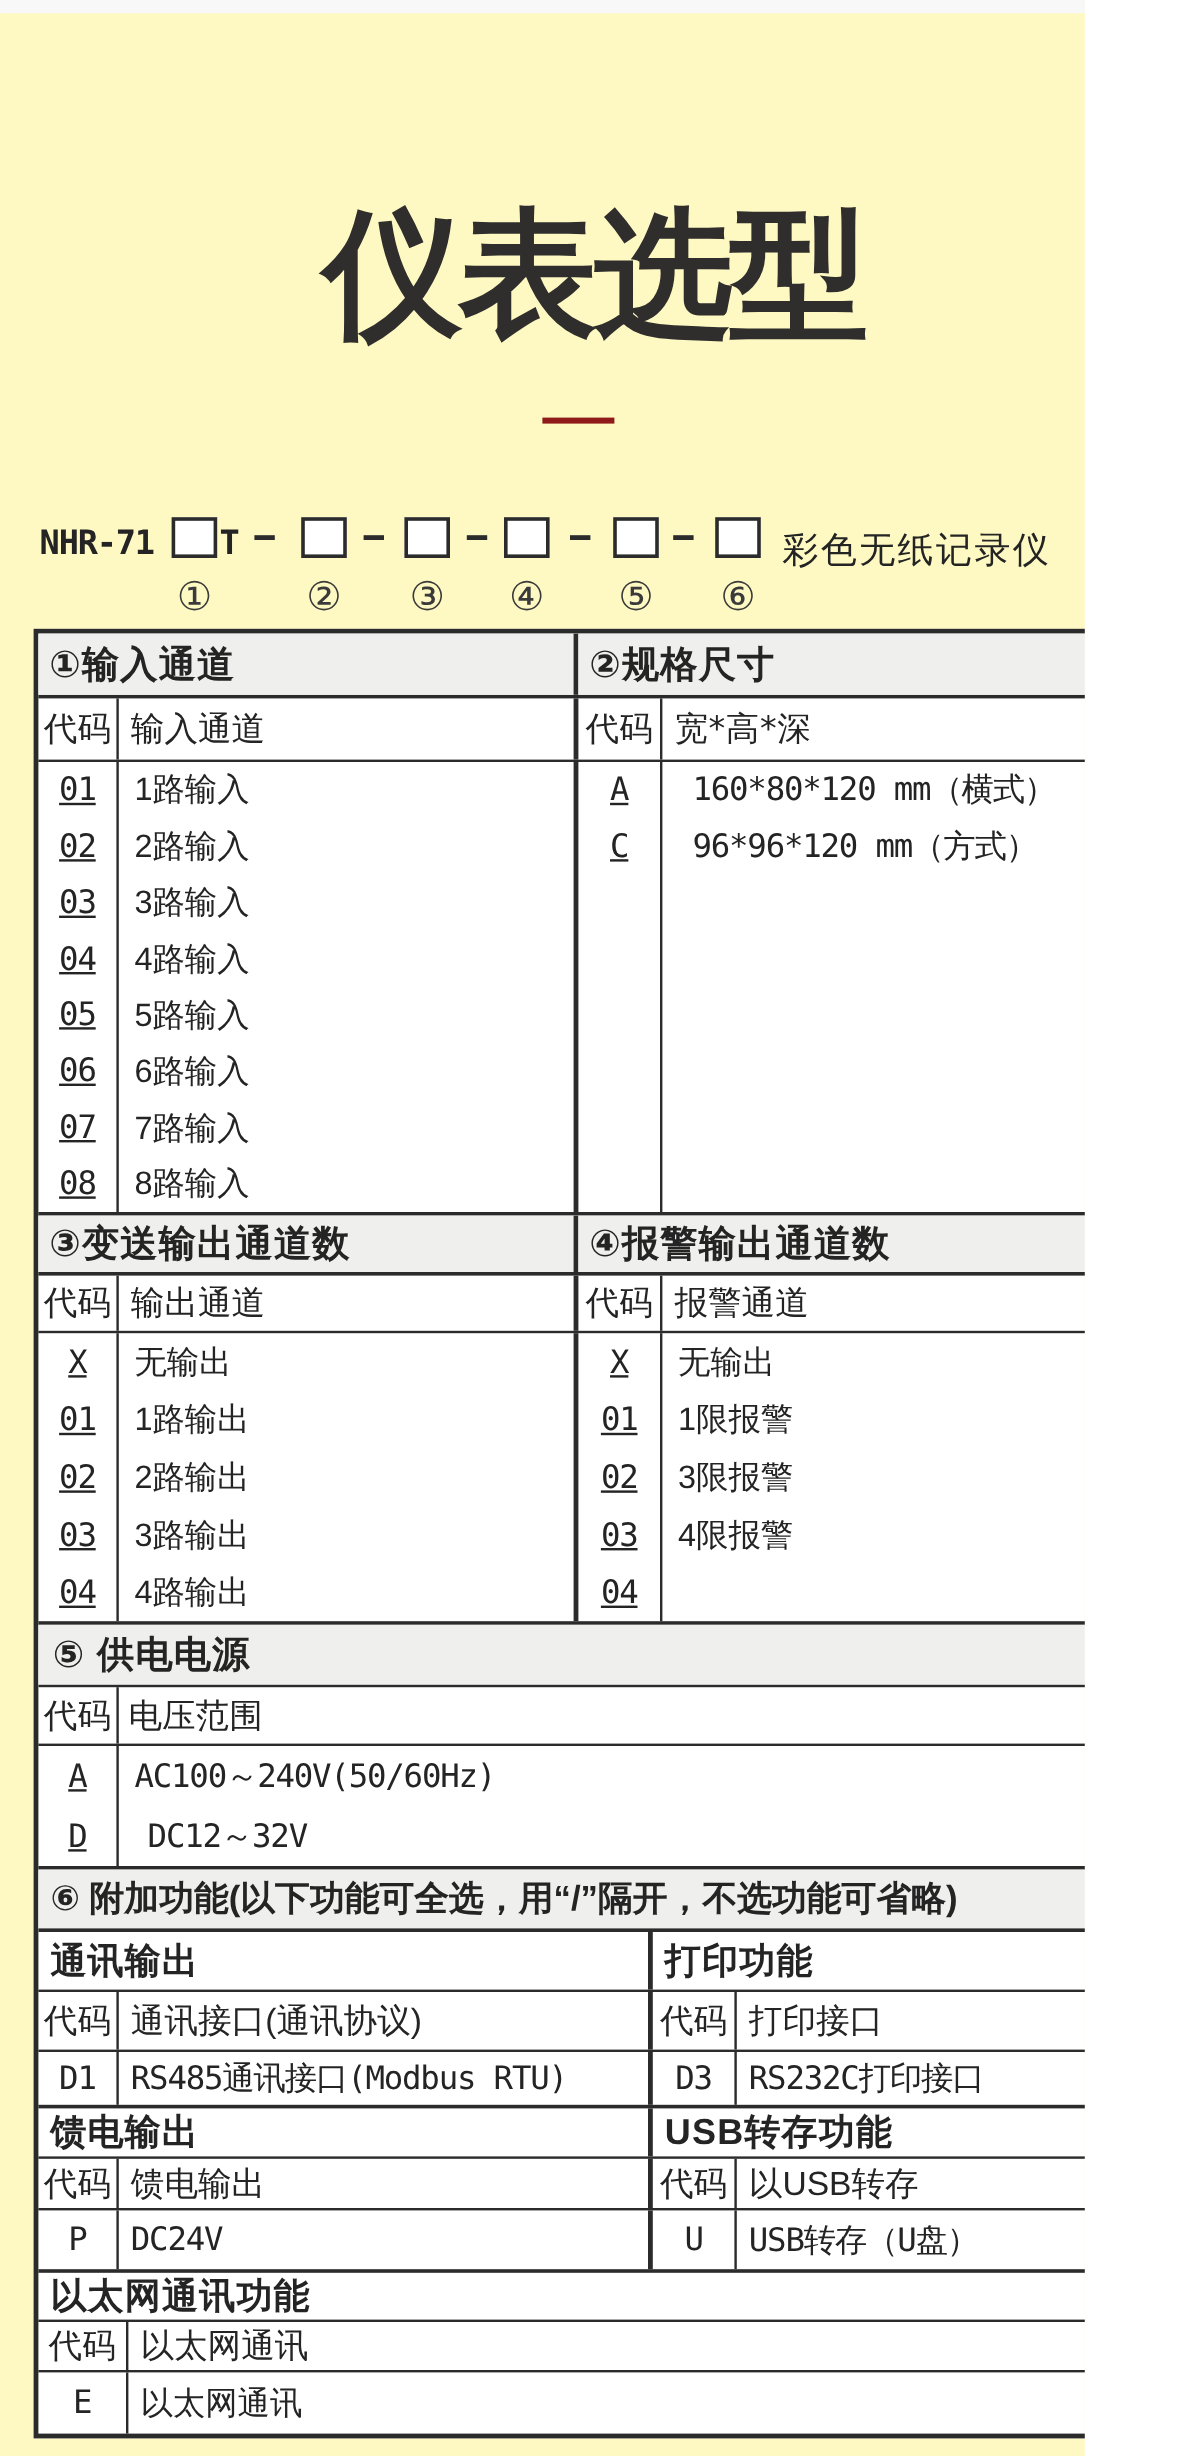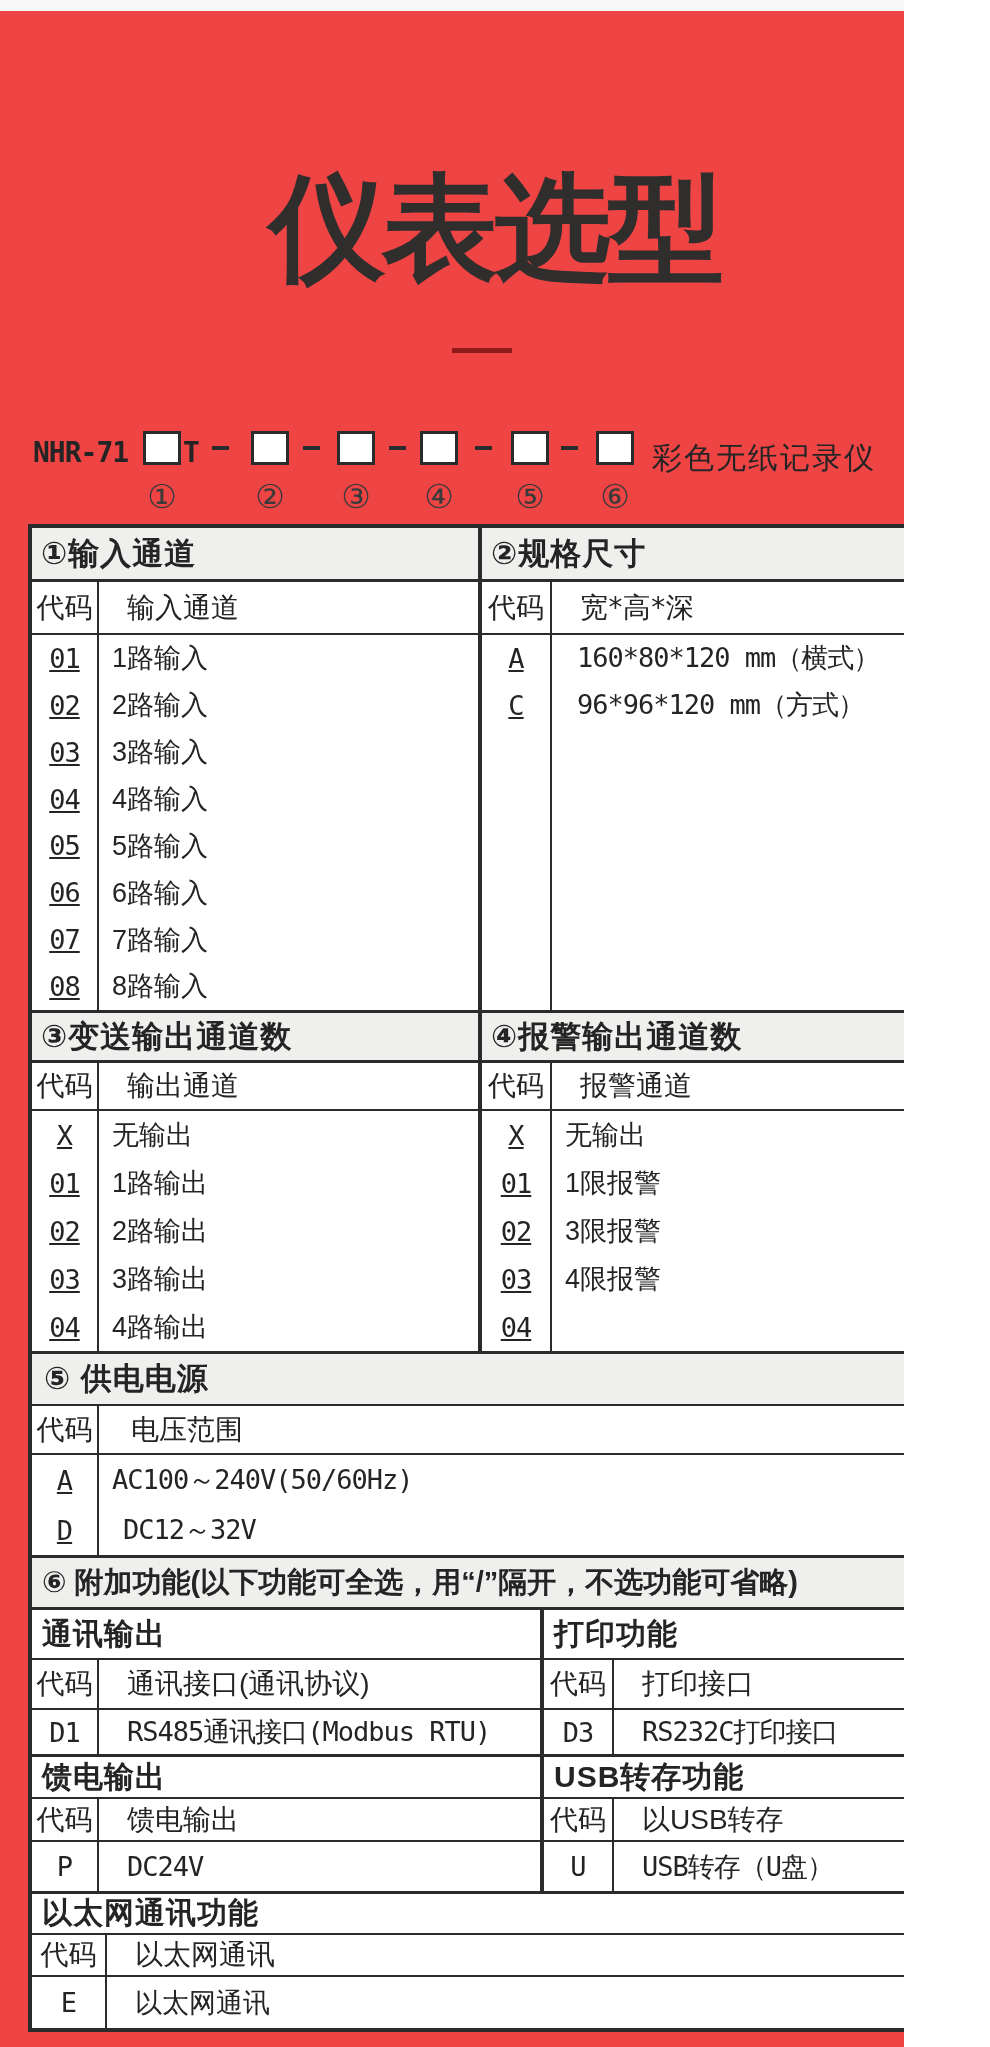--- a/index.html
+++ b/index.html
@@ -4,21 +4,21 @@
 <style>
   :root{
     --bd:#2b2b2b;
     --txt:#242424;
     --band:#efefed;
     --red:#8e1a1a;
     --f-sans:"Liberation Sans","DejaVu Sans",sans-serif;
     --f-mono:"DejaVu Sans Mono","Liberation Mono",monospace;
   }
   html,body{margin:0;padding:0;background:#ffffff;}
-  #canvas{position:relative;width:904px;height:2047px;background:#ef4444;overflow:hidden;
+  #canvas{position:relative;width:904px;height:2047px;background:#fef9c3;overflow:hidden;
           font-family:var(--f-sans);color:var(--txt);}
   .abs{position:absolute;}
 
   
   .top-strip{left:0;top:0;width:990px;height:11px;background:#f8f8f8;}
 
   
   .page-title{left:0;top:170px;width:990px;text-align:center;
     font-size:116px;line-height:1.0;font-weight:900;color:#2f2e2d;letter-spacing:-3px;}
 
@@ -41,21 +41,21 @@
   .half{width:450px;border-right:4px solid var(--bd);display:flex;box-sizing:border-box;}
   .half.r{width:auto;flex:1;border-right:none;}
   .half6{width:512px;border-right:4px solid var(--bd);display:flex;box-sizing:border-box;}
   .half6.r{width:auto;flex:1;border-right:none;}
   .band{background:var(--band);}
   .sec-title{display:flex;align-items:center;padding-left:9px;font-size:31px;font-weight:700;letter-spacing:1px;}
   .sub-title{display:flex;align-items:center;padding-left:10px;font-size:30px;font-weight:700;letter-spacing:1px;}
   .cc{border-right:2px solid var(--bd);display:flex;align-items:center;justify-content:center;
       box-sizing:border-box;font-size:28px;flex:none;}
   .w67{width:67px;} .w70{width:70px;} .w75{width:75px;}
-  .vc{flex:1;display:flex;align-items:center;padding-left:28px;font-size:28px;box-sizing:border-box;}
+  .vc{flex:1;display:flex;align-items:center;padding-left:10px;font-size:28px;box-sizing:border-box;}
   .mono{font-family:var(--f-mono);letter-spacing:-1px;}
   .col{display:flex;flex-direction:column;box-sizing:border-box;}
   .line{display:flex;align-items:center;box-sizing:border-box;}
   .line.c{justify-content:center;text-decoration:underline;}
   .line.v{padding-left:13px;}
   .lh47{height:46.87px;} .lh48{height:48px;} .lh50{height:50px;}
   .fs27{font-size:27px;}
 </style>
 </head>
 <body>
@@ -191,21 +191,21 @@
           <div class="line v lh48">3限报警</div>
           <div class="line v lh48">4限报警</div>
         </div>
       </div>
     </div>
 
     <div class="row bb2 band sec-title" style="height:52px;padding-left:12px;">⑤ 供电电源</div>
 
     <div class="row bb2" style="height:49px;">
       <div class="cc w67">代码</div>
-      <div class="vc" style="padding-left:32px;">电压范围</div>
+      <div class="vc" style="padding-left:8px;">电压范围</div>
     </div>
 
     <div class="row bb3" style="height:103px;">
       <div class="col cc w67 fs27" style="display:flex;flex-direction:column;justify-content:flex-start;">
         <div class="line c lh50 mono">A</div>
         <div class="line c lh50 mono">D</div>
       </div>
       <div class="col fs27" style="flex:1;">
         <div class="line v lh50 mono" style="">AC100～240V(50/60Hz)</div>
         <div class="line v lh50 mono" style="padding-left:24px;">DC12～32V</div>

